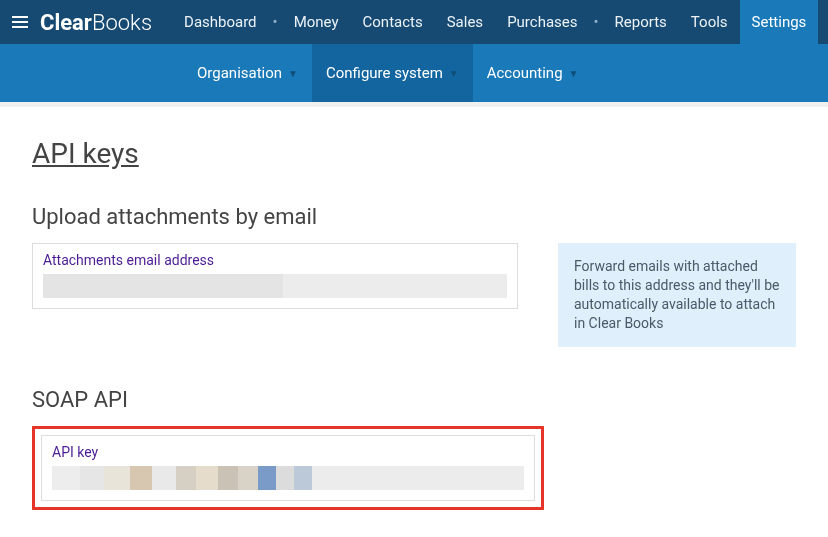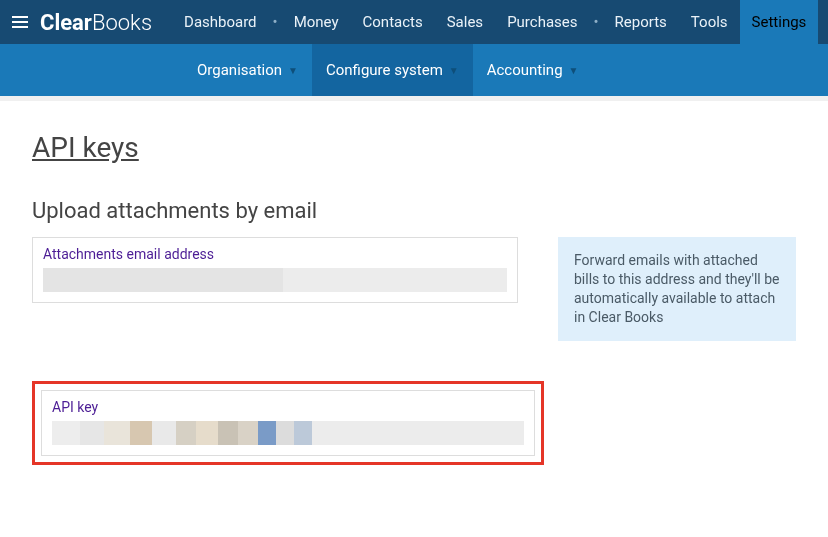--- a/index.html
+++ b/index.html
@@ -51,25 +51,25 @@
     cursor: pointer;
     color: #eaf2f8;
   }
   .topnav-item.sep {
     padding: 0 4px;
     color: #8fb0c8;
     cursor: default;
   }
   .topnav-item.active {
     background: #1a79b8;
-    color: #000000;
+    color: #ffffff;
   }
   .subnav {
     background: #1a79b8;
-    height: 52px;
+    height: 58px;
     display: flex;
     align-items: stretch;
     padding-left: 183px;
     color: #fff;
   }
   .subnav-item {
     display: flex;
     align-items: center;
     padding: 0 14px;
     font-size: 15px;
@@ -206,20 +206,21 @@
       <div class="card-label">Attachments email address</div>
       <div class="redacted-bar">
         <div class="redacted-blocks">
           <span style="width:240px;background:#e4e4e4"></span>
         </div>
       </div>
     </div>
     <div class="info-box">Forward emails with attached bills to this address and they'll be automatically available to attach in Clear Books</div>
   </div>
 
+  <h2 class="section-title">SOAP API</h2>
   <div class="highlight-red">
     <div class="card">
       <div class="card-label">API key</div>
       <div class="redacted-bar">
         <div class="redacted-blocks">
           <span style="width:28px;background:#ededed"></span>
           <span style="width:24px;background:#e6e6e6"></span>
           <span style="width:26px;background:#e9e4da"></span>
           <span style="width:22px;background:#d7c7b0"></span>
           <span style="width:24px;background:#e9e9e9"></span>

